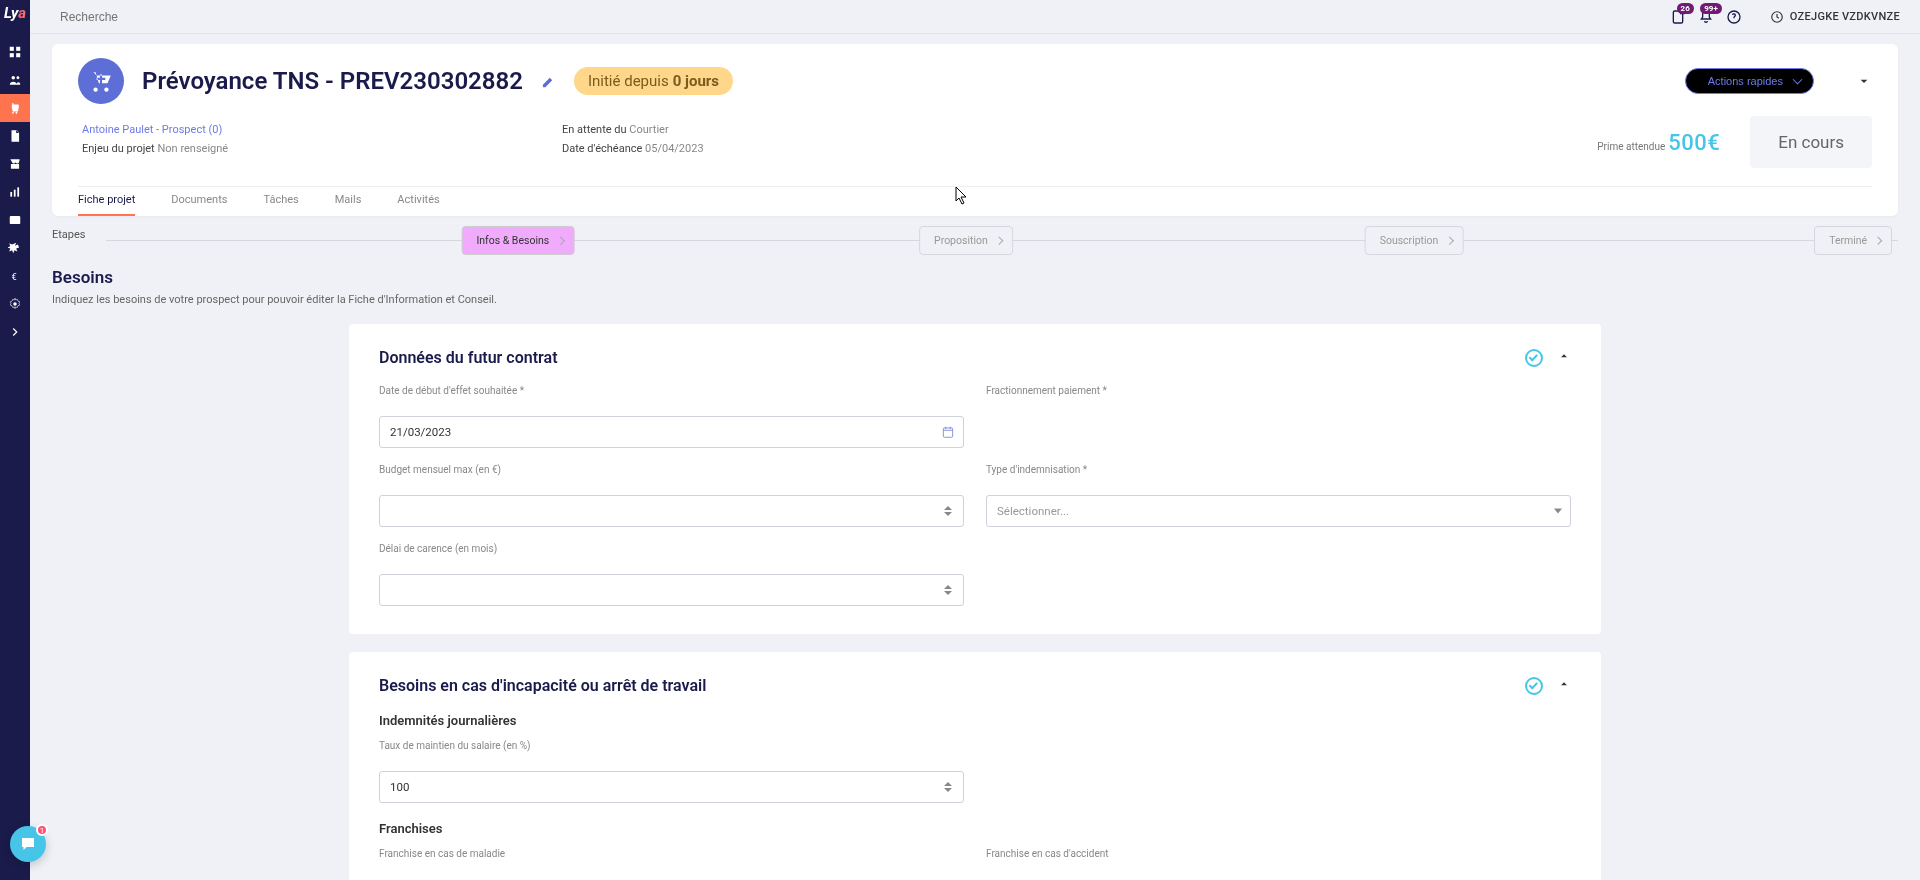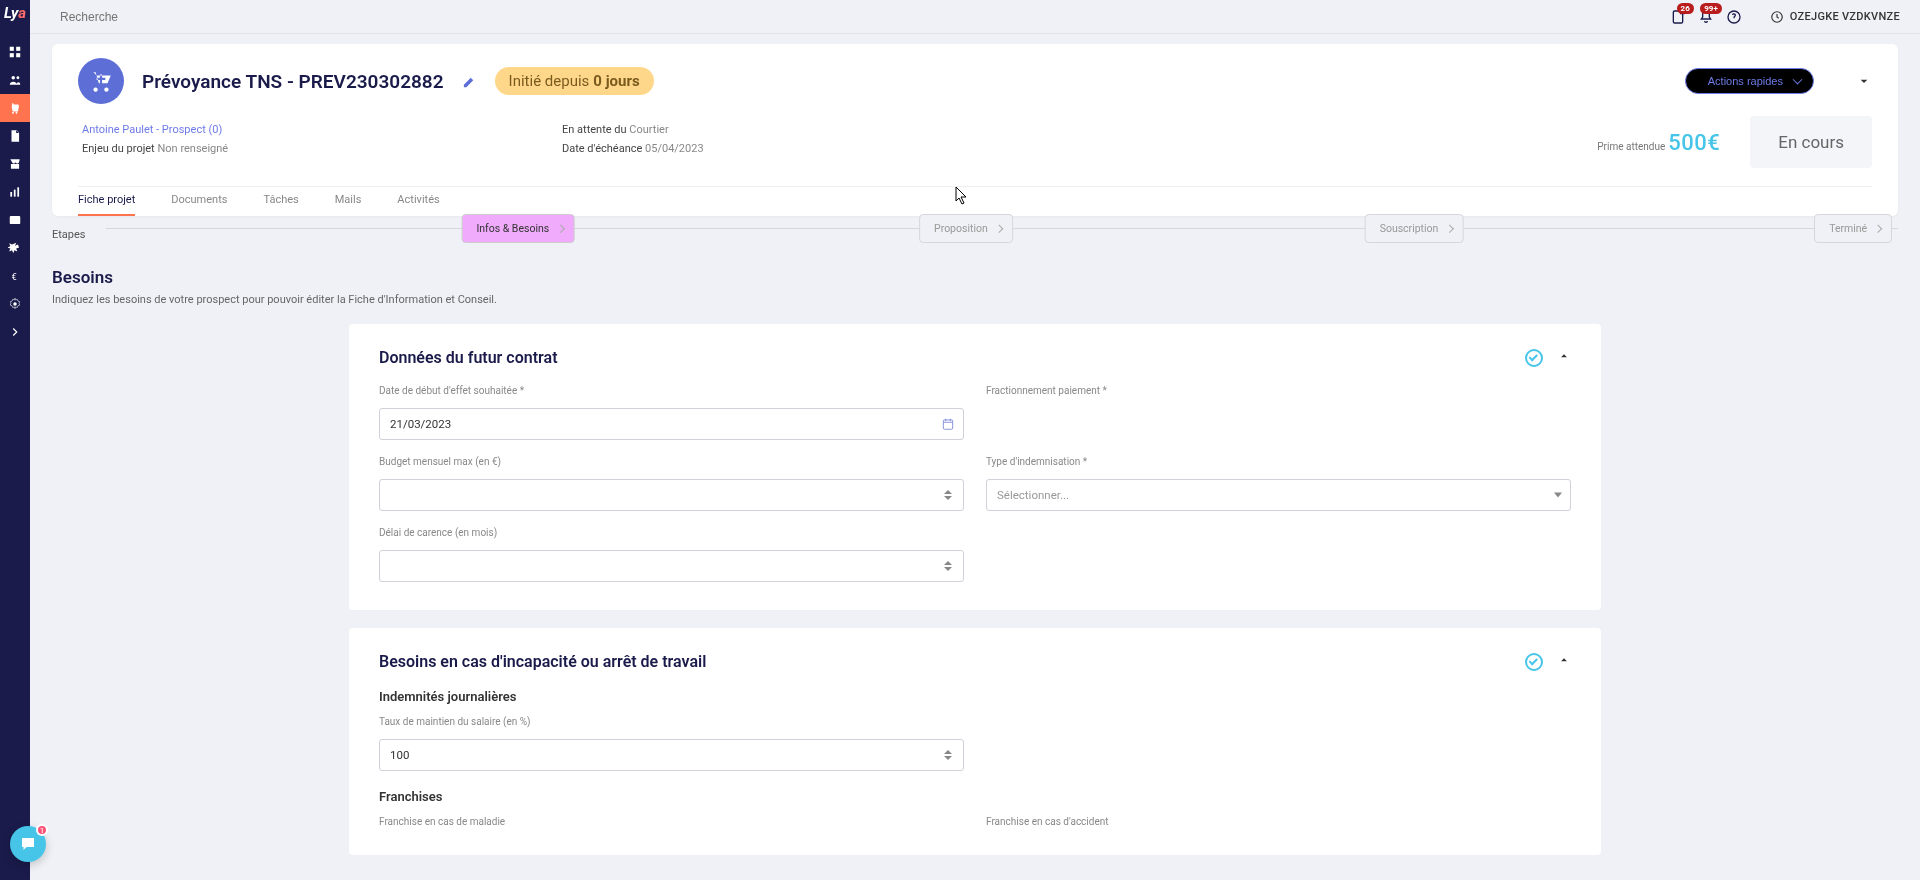--- a/index.html
+++ b/index.html
@@ -59,21 +59,21 @@
     font-size: 12px; color: #888;
     width: 300px;
     outline: none;
   }
   .topbar-spacer { flex: 1; }
   .topbar-icons { display: flex; align-items: center; gap: 12px; }
   .icon-btn { position: relative; display: inline-flex; cursor: pointer; }
   .icon-btn svg { width: 16px; height: 16px; fill: none; stroke: #1a1b4b; stroke-width: 2; }
   .badge {
     position: absolute; top: -6px; right: -8px;
-    background: #b91c1c; color: #fff;
+    background: #701a75; color: #fff;
     font-size: 8px; font-weight: 700;
     border-radius: 8px; padding: 1px 4px;
     min-width: 14px; text-align: center;
   }
   .user-block { display: flex; align-items: center; gap: 6px; margin-left: 16px; cursor: pointer; }
   .user-block svg { width: 14px; height: 14px; stroke: #333; fill: none; stroke-width: 2; }
   .user-name { font-size: 11px; color: #333; font-weight: 500; letter-spacing: 0.3px; }
 
   
   .main {
@@ -92,21 +92,21 @@
     padding: 14px 26px 0 26px;
   }
   .project-head { display: flex; align-items: center; gap: 18px; }
   .cart-avatar {
     width: 46px; height: 46px; border-radius: 50%;
     background: #5d6fd6;
     display: flex; align-items: center; justify-content: center;
   }
   .cart-avatar svg { width: 26px; height: 26px; fill: #fff; }
   .project-title {
-    font-size: 19px; font-weight: 600; color: #1a1b4b;
+    font-size: 24px; font-weight: 600; color: #1a1b4b;
   }
   .edit-icon { cursor: pointer; display: inline-flex; }
   .edit-icon svg { width: 15px; height: 15px; fill: #5d6fd6; }
   .pill {
     background: #ffd78a;
     border-radius: 14px;
     padding: 5px 14px;
     font-size: 15px;
     color: #7a5b1e;
     display: inline-flex; gap: 4px;
@@ -166,21 +166,21 @@
     font-size: 11px; color: #888;
     padding: 6px 0 8px 0;
     cursor: pointer;
     border-bottom: 2px solid transparent;
   }
   .tab.active { color: #1a1b4b; border-bottom-color: #ff744e; }
 
   
   .stepper-row {
     display: flex;
-    align-items: flex-start;
+    align-items: flex-end;
     padding: 12px 0;
     gap: 20px;
   }
   .stepper-label { font-size: 11px; color: #555; }
   .stepper-track { flex: 1; position: relative; height: 1px; }
   .step-box {
     position: absolute;
     top: -14px;
     transform: translateX(-50%);
     padding: 7px 24px 7px 14px;
@@ -232,21 +232,21 @@
     content: "";
     width: 6px; height: 3px;
     border-left: 2px solid #46c5e8;
     border-bottom: 2px solid #46c5e8;
     transform: rotate(-45deg) translateY(-1px);
   }
   .collapse-btn { cursor: pointer; }
   .collapse-btn svg { width: 14px; height: 14px; fill: #333; }
 
   .form-grid { display: grid; grid-template-columns: 1fr 1fr; column-gap: 22px; row-gap: 16px; }
-  .form-field { display: flex; flex-direction: column; gap: 12px; }
+  .form-field { display: flex; flex-direction: column; gap: 20px; }
   .field-label { font-size: 10px; color: #888; }
   .input-wrap {
     position: relative;
     border: 1px solid #d0d1da;
     border-radius: 3px;
     background: #fff;
     height: 32px;
     display: flex; align-items: center;
     padding: 0 30px 0 10px;
   }

